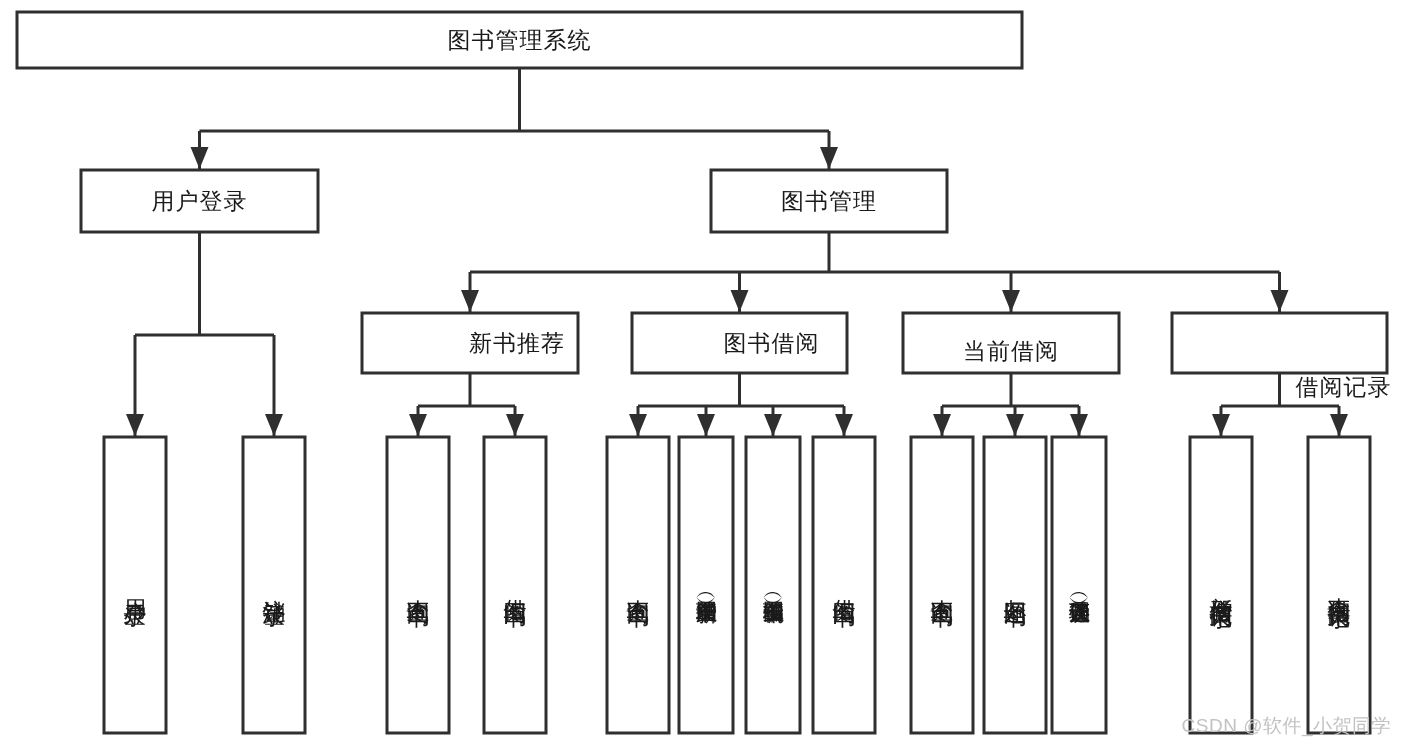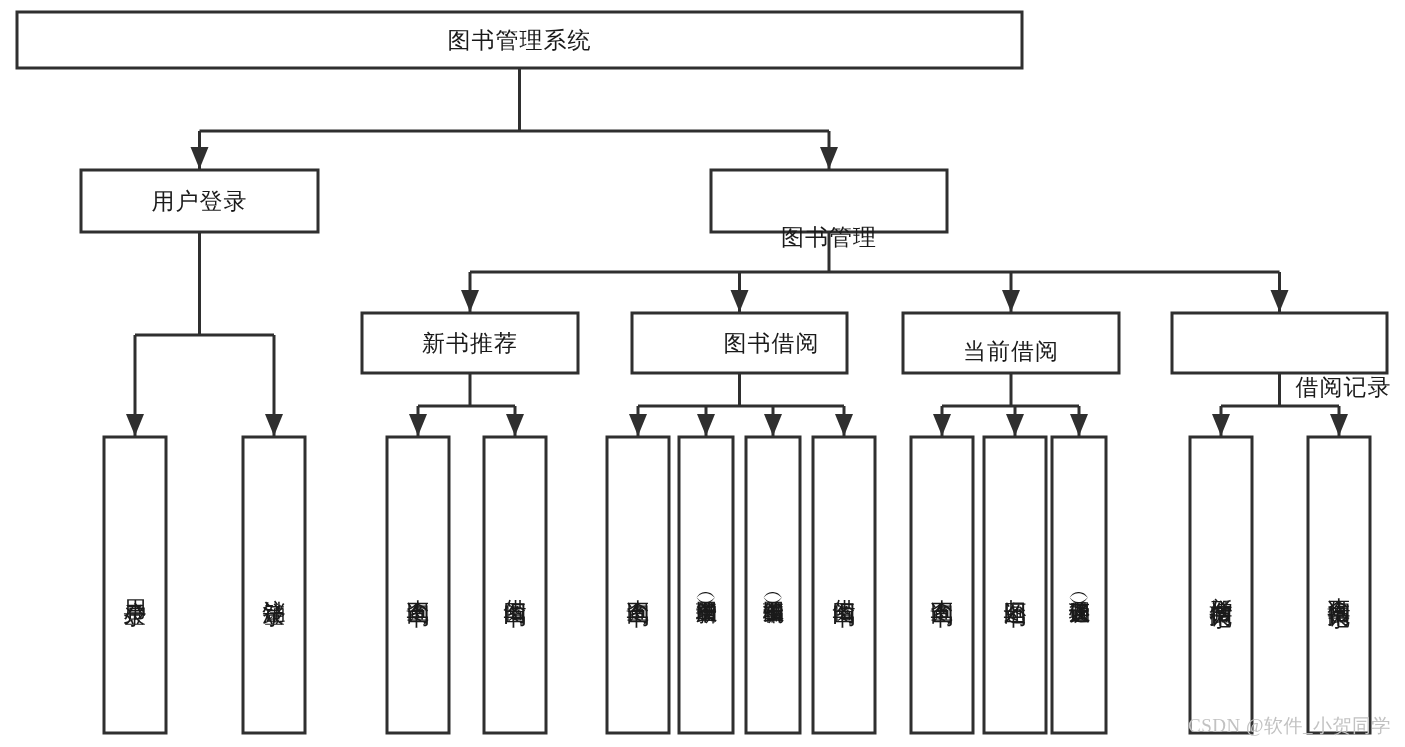--- a/index.html
+++ b/index.html
@@ -67,21 +67,21 @@
     font-family: "Liberation Sans", "DejaVu Sans", sans-serif;
     white-space: nowrap;
     pointer-events: none;
   }
   .watermark {
     position: absolute;
     right: 14px;
     bottom: 8px;
     font-size: 19px;
     color: #c2c2c2;
-    font-family: Liberation Serif, serif;
+    font-family: Liberation Sans, sans-serif;
     letter-spacing: 0.5px;
     pointer-events: none;
     margin-top: 8px;
   }
 </style>
 </head>
 <body>
 
 <div id="diagram-root">
 
@@ -160,22 +160,22 @@
         <rect x="984" y="437" width="62" height="296" class="node-box"></rect>
         <rect x="1052" y="437" width="54" height="296" class="node-box"></rect>
         <rect x="1190" y="437" width="62" height="296" class="node-box"></rect>
         <rect x="1308" y="437" width="62" height="296" class="node-box"></rect>
       </g>
   </svg>
 
   <div id="label-layer">
       <div class="hlabel-wrap" style="left: 17px; top: 12px; width: 1005px; height: 56px;">图书管理系统</div>
       <div class="hlabel-wrap" style="left: 81px; top: 170px; width: 237px; height: 62px;">用户登录</div>
-      <div class="hlabel-wrap" style="left: 711px; top: 170px; width: 236px; height: 62px; margin-top: 36px;">图书管理</div>
-      <div class="hlabel-wrap" style="left: 362px; top: 313px; width: 216px; height: 60px;">新书推荐</div>
+      <div class="hlabel-wrap" style="left: 711px; top: 170px; width: 236px; height: 62px;">图书管理</div>
+      <div class="hlabel-wrap" style="left: 362px; top: 313px; width: 216px; height: 60px; padding-left: 47px;">新书推荐</div>
       <div class="hlabel-wrap" style="left: 632px; top: 313px; width: 215px; height: 60px; margin-left: 32px;">图书借阅</div>
       <div class="hlabel-wrap" style="left: 903px; top: 313px; width: 216px; height: 76px;">当前借阅</div>
       <div class="hlabel-wrap" style="left: 1236px; top: 313px; width: 215px; height: 60px; margin-top: 44px;">借阅记录</div>
       <div class="vlabel-wrap" style="left: 104px; top: 437px; width: 62px; height: 296px;">用户登录</div>
       <div class="vlabel-wrap" style="left: 243px; top: 437px; width: 62px; height: 296px;">注销登录</div>
       <div class="vlabel-wrap" style="left: 387px; top: 437px; width: 62px; height: 296px;">查询图书</div>
       <div class="vlabel-wrap" style="left: 484px; top: 437px; width: 62px; height: 296px;">借阅图书</div>
       <div class="vlabel-wrap" style="left: 607px; top: 437px; width: 62px; height: 296px;">查询图书</div>
       <div class="vlabel-wrap" style="left: 679px; top: 437px; width: 54px; height: 296px; font-size: 21px; letter-spacing: 0px;">新增图书（管理员）</div>
       <div class="vlabel-wrap" style="left: 746px; top: 437px; width: 54px; height: 296px; font-size: 21px; letter-spacing: 0px;">编辑图书（管理员）</div>

